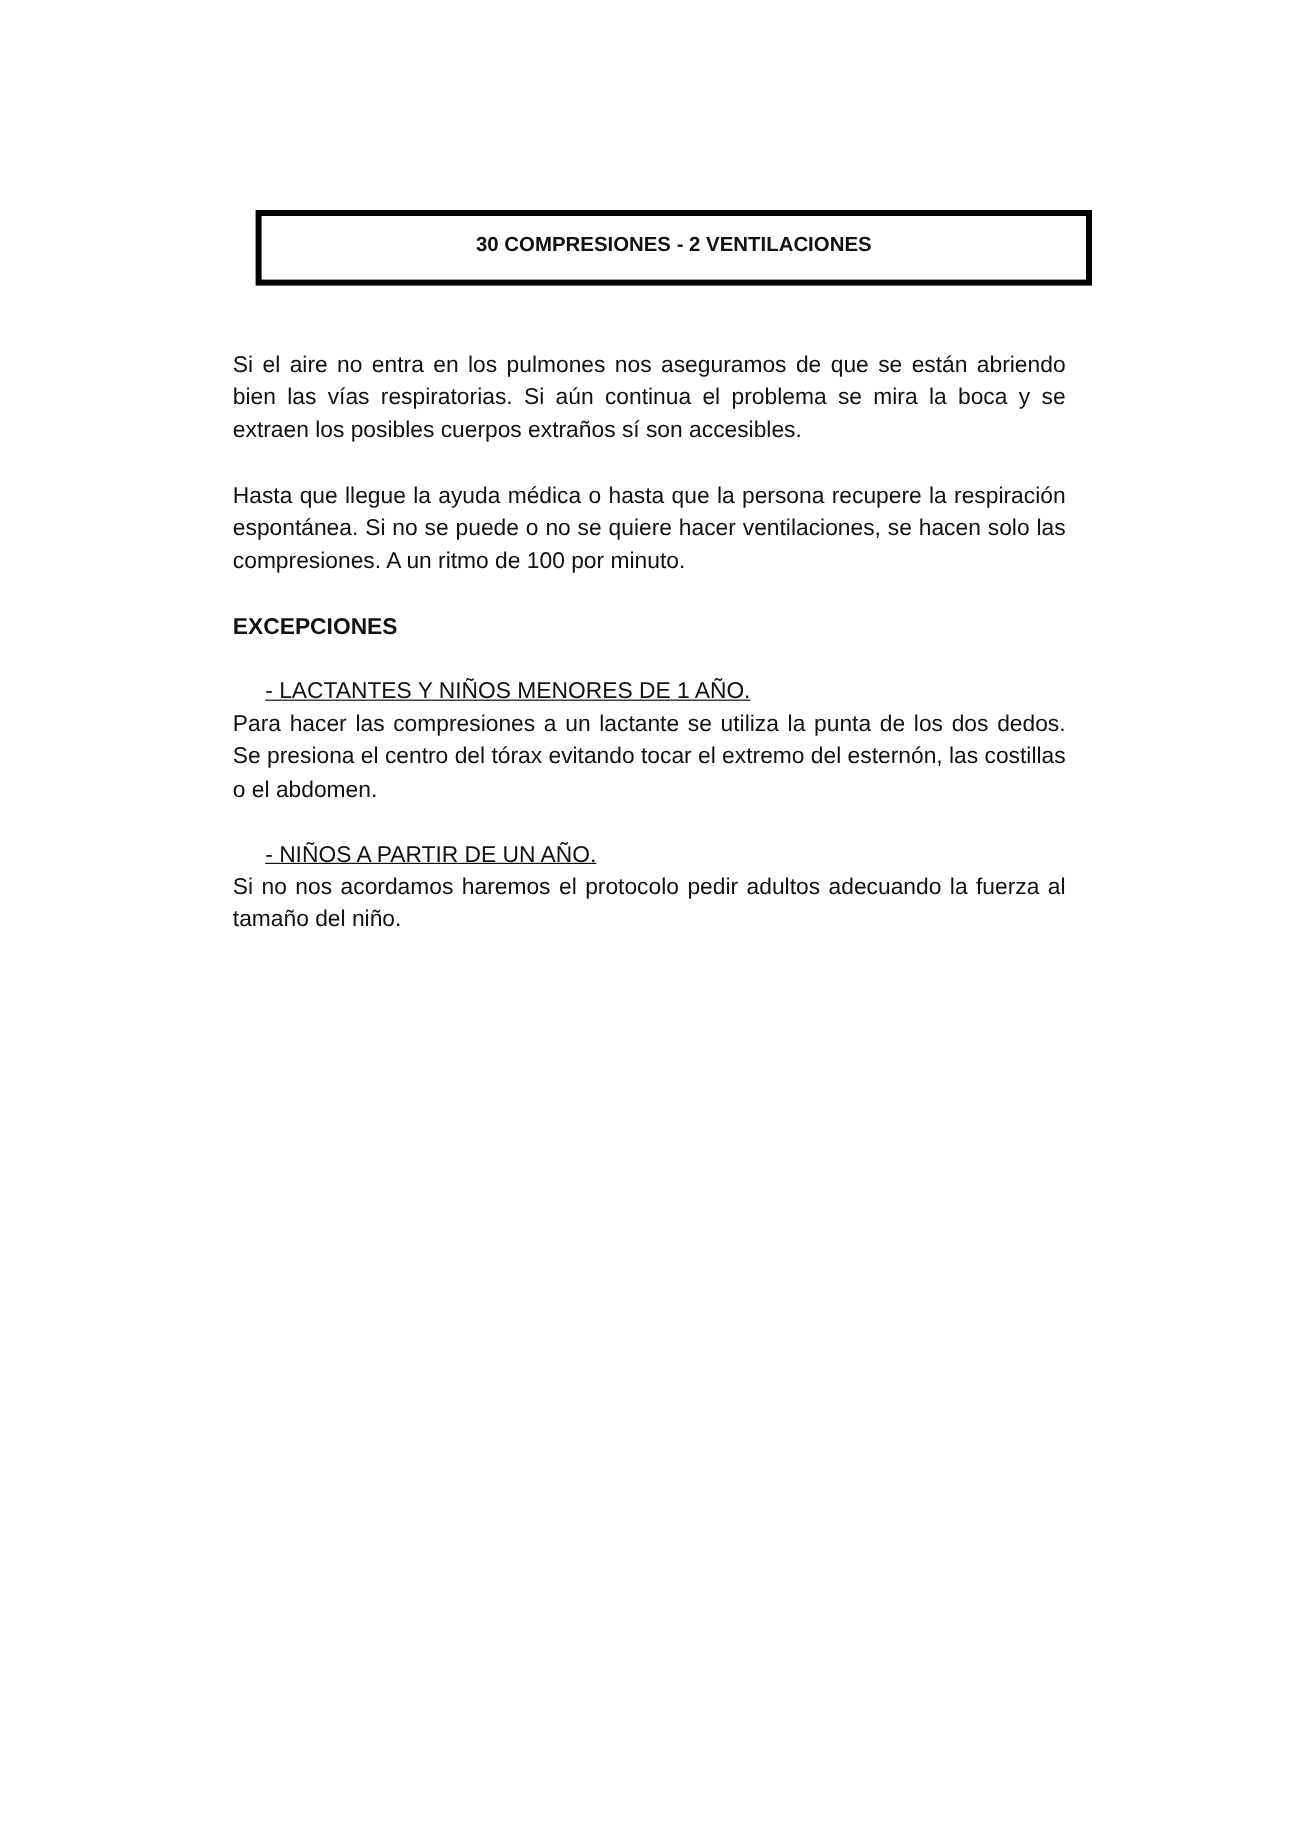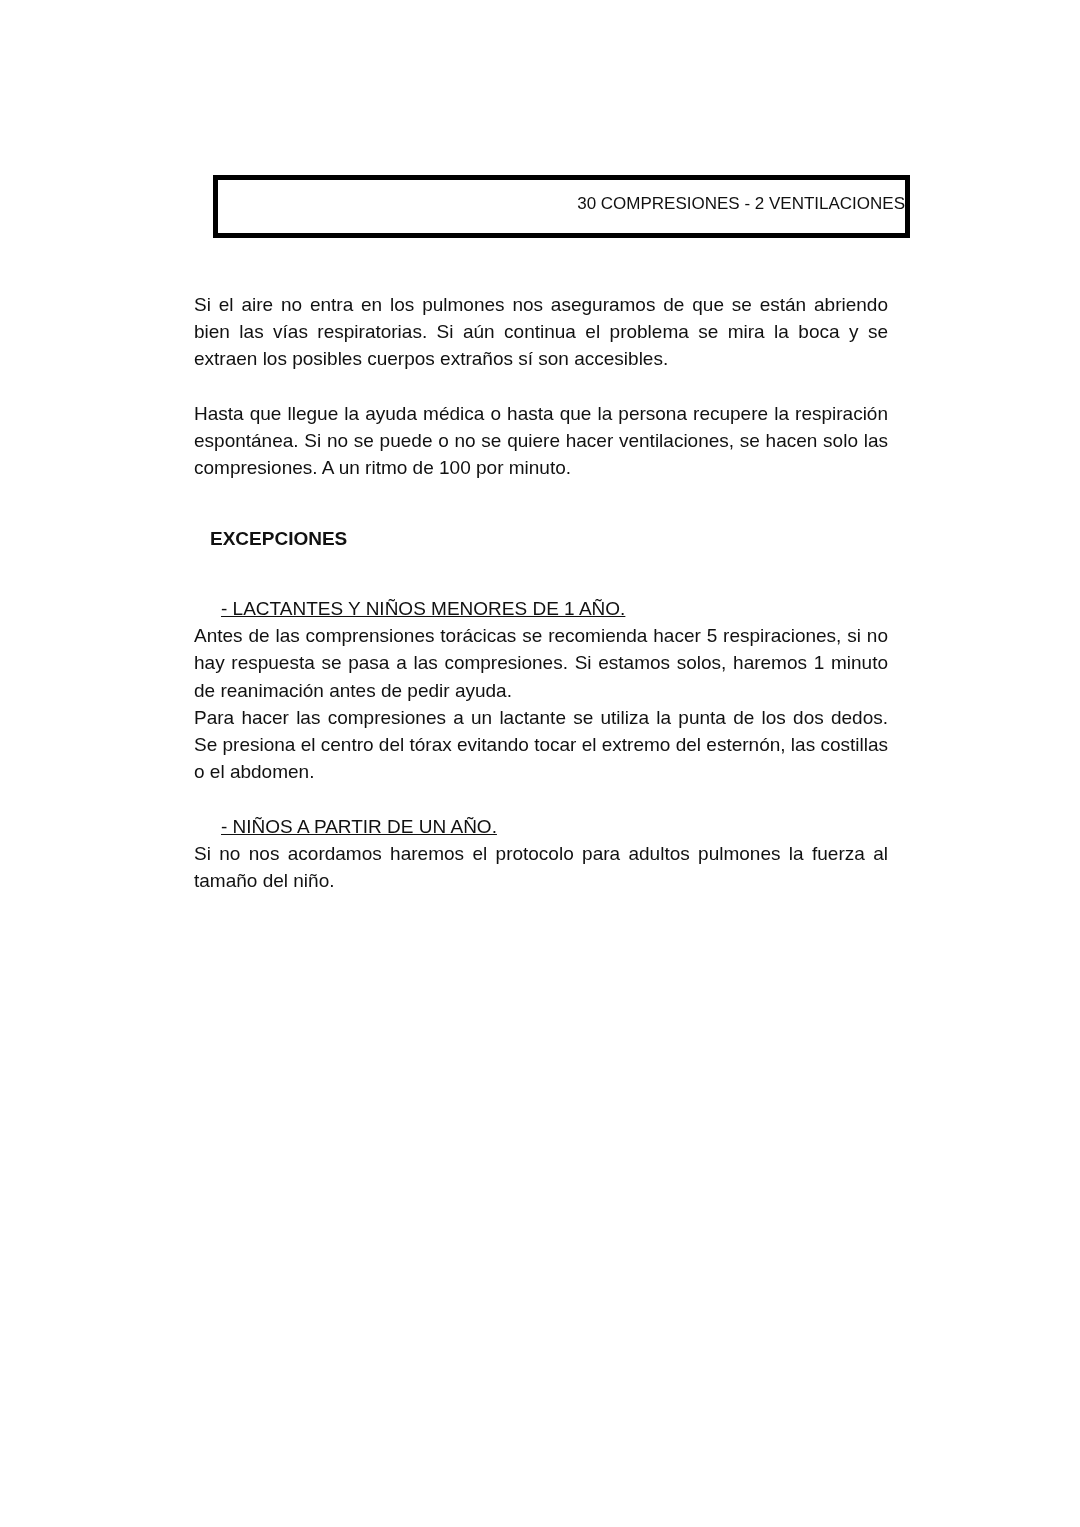--- a/index.html
+++ b/index.html
@@ -22,22 +22,22 @@
       width: 687px;
       height: 53px;
       border: 5px solid #000000;
       box-sizing: content-box;
     }
     .title-text {
       position: absolute;
       left: 0;
       right: 0;
       top: 14px;
-      text-align: right;
-      font-weight: normal;
+      text-align: center;
+      font-weight: bold;
       font-size: 17px;
       letter-spacing: 0px;
       color: #111111;
     }
     .content {
       position: absolute;
       left: 194px;
       top: 291px;
       width: 694px;
       font-size: 19px;
@@ -45,21 +45,21 @@
     }
     .para {
       margin: 0;
       text-align: justify;
       text-align-last: left;
     }
     .gap {
       height: 27.2px;
     }
     .heading {
-      margin: 16px;
+      margin: 0;
       font-weight: bold;
       font-size: 19px;
     }
     .subitem {
       margin: 0;
       padding-left: 27px;
       text-decoration: underline;
     }
   </style>
 </head>
@@ -76,20 +76,19 @@
 
   <p class="para">Hasta que llegue la ayuda médica o hasta que la persona recupere la respiración espontánea. Si no se puede o no se quiere hacer ventilaciones, se hacen solo las compresiones. A un ritmo de 100 por minuto.</p>
 
   <div class="gap"></div>
 
   <p class="heading">EXCEPCIONES</p>
 
   <div class="gap"></div>
 
   <p class="subitem">- LACTANTES Y NIÑOS MENORES DE 1 AÑO.</p>
-  <p class="para">Antes de las comprensiones torácicas se recomienda hacer 5 respiraciones, si no hay respuesta se pasa a las compresiones. Si estamos solos, haremos 1 minuto de reanimación antes de pedir ayuda.</p>
   <p class="para">Para hacer las compresiones a un lactante se utiliza la punta de los dos dedos. Se presiona el centro del tórax evitando tocar el extremo del esternón, las costillas o el abdomen.</p>
 
   <div class="gap"></div>
 
   <p class="subitem">- NIÑOS A PARTIR DE UN AÑO.</p>
-  <p class="para">Si no nos acordamos haremos el protocolo para adultos pulmones la fuerza al tamaño del niño.</p>
+  <p class="para">Si no nos acordamos haremos el protocolo pedir adultos adecuando la fuerza al tamaño del niño.</p>
 </div>
 
 </body></html>

